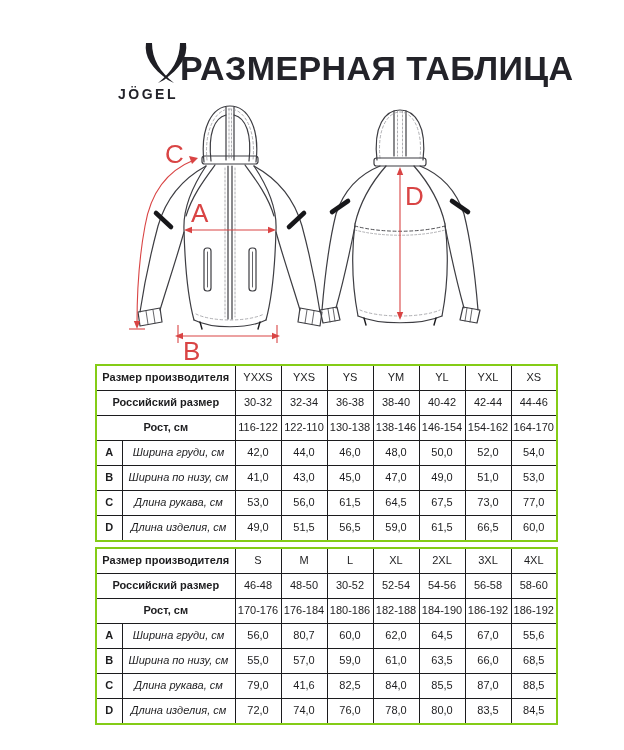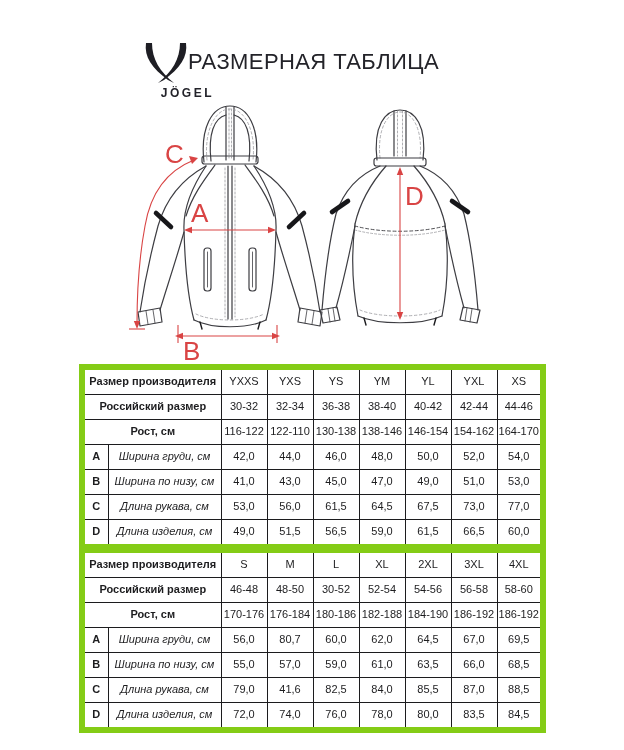--- a/index.html
+++ b/index.html
@@ -4,42 +4,42 @@
 <style>
   html,body{margin:0;padding:0;background:#fff;}
   #page{
     position:relative;width:624px;height:750px;background:#ffffff;
     font-family:"Liberation Sans","DejaVu Sans",sans-serif;color:#1d1d1f;
     overflow:hidden;
   }
   
   #logo-symbol{position:absolute;left:138px;top:42px;width:56px;height:44px;}
   #brand-name{
-    position:absolute;left:118px;top:86px;width:96px;text-align:right;
-    font-size:12px;font-weight:700;letter-spacing:2.5px;color:#23232a;
+    position:absolute;left:118px;top:86px;width:96px;text-align:left;
+    font-size:14px;font-weight:700;letter-spacing:2.5px;color:#23232a;
   }
   #page-title{
-    position:absolute;left:188px;top:49px;
-    font-size:22px;font-weight:400;letter-spacing:.4px;color:#232329;white-space:nowrap;
+    position:absolute;left:180px;top:49px;
+    font-size:34px;font-weight:700;letter-spacing:.4px;color:#232329;white-space:nowrap;
   }
   
   .jacket-svg{position:absolute;}
   #front-svg{left:112px;top:98px;width:225px;height:252px;}
   #back-svg{left:300px;top:98px;width:200px;height:252px;}
   .measure-letter{
     position:absolute;color:#d94444;font-size:26px;font-weight:500;line-height:1;
   }
   #letter-c{left:165px;top:141px;}
   #letter-a{left:191px;top:200px;}
   #letter-b{left:183px;top:338px;}
   #letter-d{left:405px;top:183px;}
   
   table.size-table{
-    position:absolute;left:79px;width:461px;border-collapse:collapse;table-layout:fixed;
-    border:6px solid #84cc16;
+    position:absolute;left:95px;width:461px;border-collapse:collapse;table-layout:fixed;
+    border:2px solid #84cc16;
   }
   #table-0{top:364px;}
   #table-1{top:547px;}
   table.size-table td{
     border:1.5px solid #1c1c1e;height:24px;padding:0;
     font-size:11px;line-height:1.05;text-align:center;vertical-align:middle;
     color:#1d1d1f;overflow:hidden;white-space:nowrap;
   }
   td.hdr-label{font-weight:700;}
   td.m-letter{font-weight:700;font-size:11.5px;}
@@ -301,21 +301,21 @@
         </tr>
         <tr>
           <td class="m-letter">A</td>
           <td class="m-label">Ширина груди, см</td>
           <td class="m-value">56,0</td>
           <td class="m-value">80,7</td>
           <td class="m-value">60,0</td>
           <td class="m-value">62,0</td>
           <td class="m-value">64,5</td>
           <td class="m-value">67,0</td>
-          <td class="m-value">69,5</td>
+          <td class="m-value">55,6</td>
         </tr>
         <tr>
           <td class="m-letter">B</td>
           <td class="m-label">Ширина по низу, см</td>
           <td class="m-value">55,0</td>
           <td class="m-value">57,0</td>
           <td class="m-value">59,0</td>
           <td class="m-value">61,0</td>
           <td class="m-value">63,5</td>
           <td class="m-value">66,0</td>

